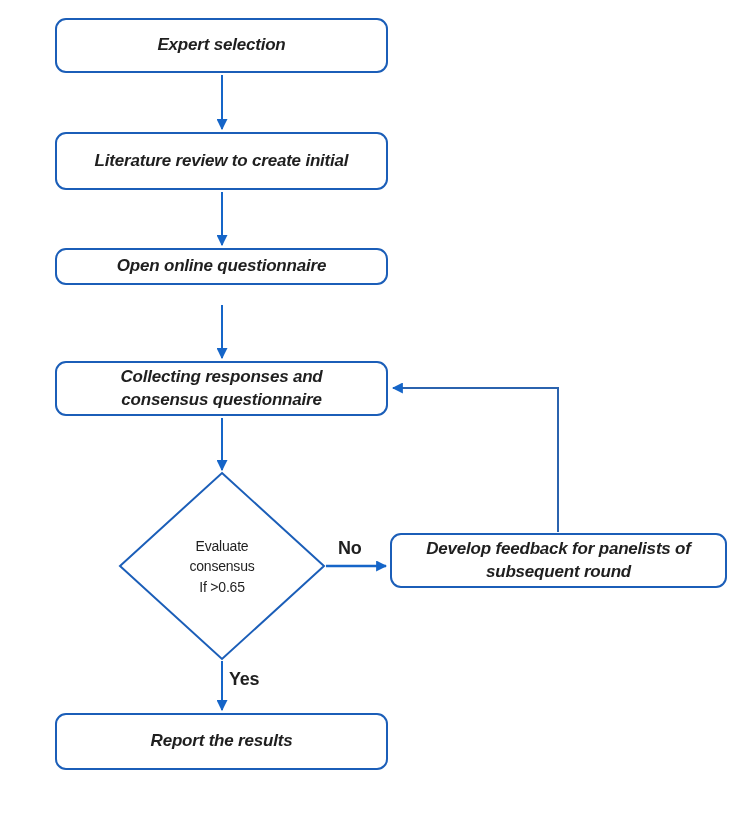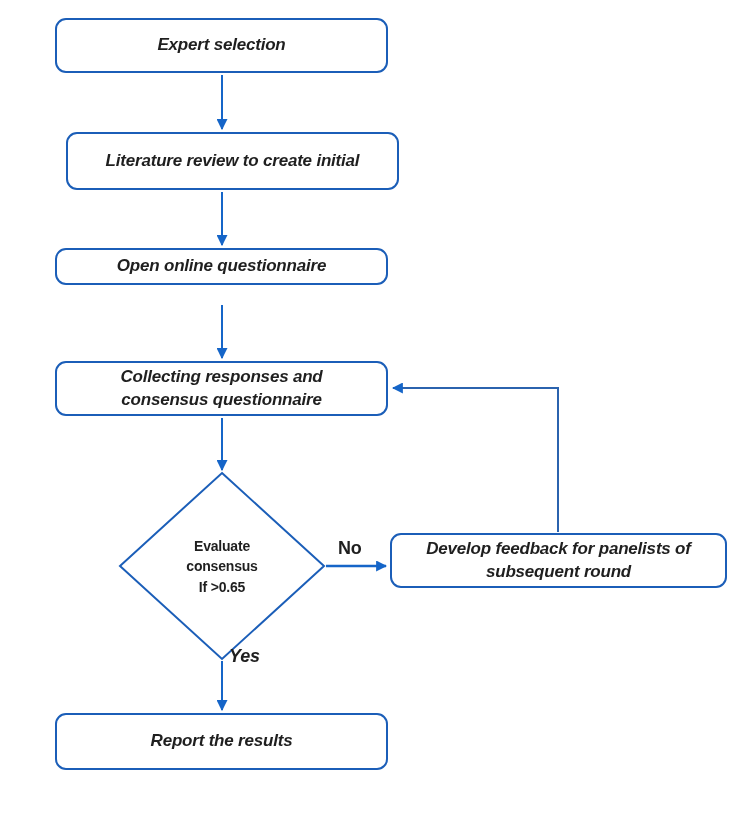--- a/index.html
+++ b/index.html
@@ -33,47 +33,47 @@
     color: #1f1f1f;
     font-weight: bold;
     font-size: 17px;
     line-height: 1.35;
     letter-spacing: -0.2px;
     font-style: italic;
   }
   .node .line { white-space: nowrap; }
 
   .box-expert     { left: 55px;  top: 18px;  width: 333px; height: 55px; }
-  .box-literature { left: 66px;  top: 132px; width: 333px; height: 58px; }
+  .box-literature { left: 55px;  top: 132px; width: 333px; height: 58px; }
   .box-open       { left: 55px;  top: 248px; width: 333px; height: 37px; }
   .box-collect    { left: 55px;  top: 361px; width: 333px; height: 55px; }
   .box-develop    { left: 390px; top: 533px; width: 337px; height: 55px; }
   .box-report     { left: 55px;  top: 713px; width: 333px; height: 57px; }
 
   .decision-text {
     position: absolute;
     left: 147px; top: 536px;
     width: 150px;
     text-align: center;
     color: #1f1f1f;
-    font-weight: bold;
+    font-weight: normal;
     font-size: 14px;
     line-height: 1.45;
     letter-spacing: -0.2px;
   }
 
   .edge-label {
     position: absolute;
     color: #1f1f1f;
     font-weight: bold;
     font-size: 18px;
     letter-spacing: -0.2px;
   }
   .label-no  { left: 338px; top: 538px; text-align: right; }
-  .label-yes { left: 229px; top: 646px; font-style: italic; }
+  .label-yes { left: 229px; top: 669px; }
 </style>
 </head>
 <body>
 
 <div class="canvas">
 
   <svg class="connector-layer" width="744" height="815" viewBox="0 0 744 815" fill="none">
     <defs>
       <marker id="ah" viewBox="0 0 10 10" refX="9" refY="5" markerUnits="userSpaceOnUse" markerWidth="11" markerHeight="11" orient="auto-start-reverse">
         <path d="M0,0 L10,5 L0,10 z" fill="#1565c8"></path>

